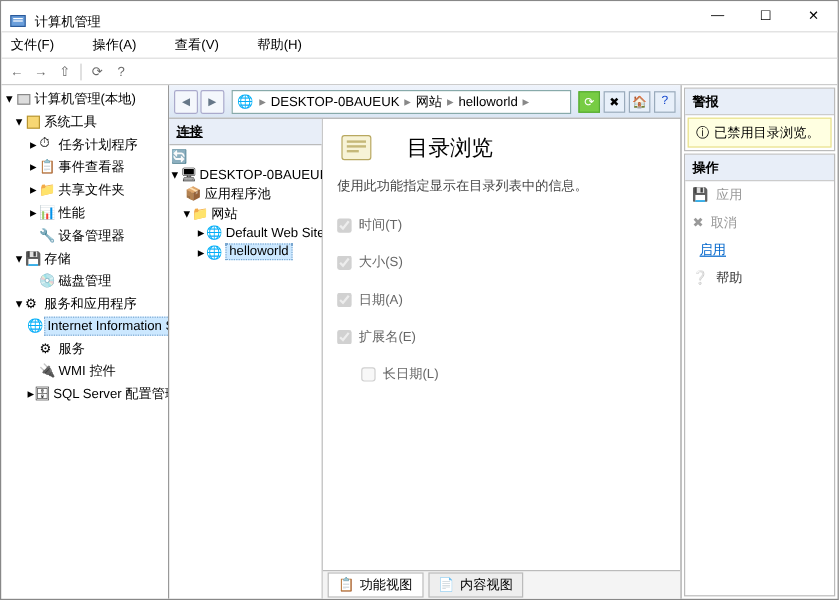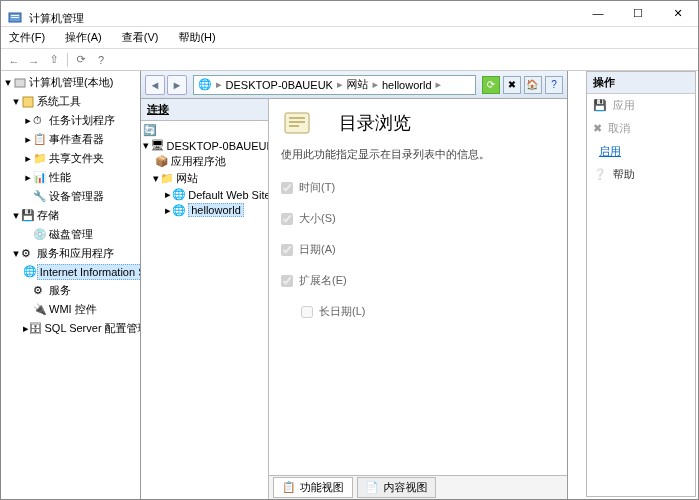--- a/index.html
+++ b/index.html
@@ -1,21 +1,21 @@
 <!DOCTYPE html>
 <html><head>
 <meta charset="utf-8">
 <style>
 * { box-sizing: border-box; margin: 0; padding: 0; font-family: "Microsoft YaHei", "Segoe UI", sans-serif; font-size: 11px; }
 body { width: 699px; height: 500px; background: #fff; overflow: hidden; border: 1px solid #888; }
 .titlebar { height: 26px; display: flex; align-items: flex-end; padding: 0 0 0 6px; background: #fff; border-bottom: 1px solid #ddd; }
 .titlebar .icon { width: 16px; height: 16px; margin-right: 6px; }
 .titlebar .title { flex: 1; }
 .win-btn { width: 40px; height: 26px; display: inline-flex; align-items: center; justify-content: center; }
-.menubar { height: 22px; display: flex; align-items: center; padding: 0 4px; gap: 12px; border-bottom: 1px solid #ddd; }
+.menubar { height: 22px; display: flex; align-items: center; padding: 0 4px; gap: 24px; border-bottom: 1px solid #ddd; }
 .menubar span { padding: 2px 4px; }
 .toolbar { height: 22px; display: flex; align-items: center; padding: 0 6px; gap: 6px; border-bottom: 1px solid #ccc; }
 .tool-icon { width: 14px; height: 14px; display: inline-flex; align-items: center; justify-content: center; opacity: .6; }
 .main { display: flex; height: calc(500px - 26px - 22px - 22px - 2px); }
 .nav { width: 140px; border-right: 1px solid #999; overflow: auto; padding: 2px; }
 .nav ul { list-style: none; }
 .nav li { white-space: nowrap; padding: 1px 0; display: flex; align-items: center; }
 .nav li .tw { display: inline-block; width: 10px; text-align: center; cursor: pointer; }
 .nav li .label { padding: 1px 2px; }
 .nav li.selected .label { background: #cce8ff; border: 1px dotted #7aa7d0; }
@@ -47,21 +47,21 @@
 .chk { display: flex; align-items: center; gap: 6px; margin: 8px 0; color: #666; }
 .chk.ind { margin-left: 20px; }
 .chk input { width: 12px; height: 12px; }
 .tabs { height: 24px; border-top: 1px solid #bbb; display: flex; align-items: center; padding-left: 4px; gap: 4px; background: #f4f4f4; }
 .tab { padding: 2px 8px; border: 1px solid #bbb; background: #fff; display: flex; align-items: center; gap: 4px; }
 .tab.inactive { background: #eee; }
 .right { width: 130px; display: flex; flex-direction: column; }
 .alert-panel { border: 1px solid #bbb; margin: 2px; }
 .alert-head { background: #e8eef8; padding: 3px 6px; font-weight: bold; border-bottom:1px solid #ccc; }
 .alert-body { background: #ffffe1; padding: 4px 6px; display: flex; align-items: center; gap: 4px; border:1px solid #e8e08a; margin:2px; }
-.actions { flex: 1; border: 1px solid #bbb; margin: 0 2px 2px 18px; }
+.actions { flex: 1; border: 1px solid #bbb; margin: 0 2px 2px 2px; }
 .action-item { padding: 4px 6px; display: flex; align-items: center; gap: 6px; color: #333; }
 .action-item.disabled { color: #999; }
 .action-item.link { color: #0066cc; text-decoration: underline; }
 .mini-icon { width: 14px; height: 14px; display:inline-block; }
 svg { display: block; }
 </style>
 </head>
 <body>
 
 <div class="titlebar">
@@ -284,20 +284,27 @@
           <div class="tab inactive">
               <span>📄</span>
               <span>内容视图</span>
             </div>
         </div>
       </div>
     </div>
   </div>
 
   <div class="right">
+    <div class="alert-panel">
+      <div class="alert-head">警报</div>
+      <div class="alert-body">
+        <span>ⓘ</span>
+        <span>已禁用目录浏览。</span>
+      </div>
+    </div>
     <div class="actions">
       <div class="alert-head">操作</div>
       <div class="action-item disabled">
           <span>💾</span>
           <span>应用</span>
         </div>
       <div class="action-item disabled">
           <span>✖</span>
           <span>取消</span>
         </div>

